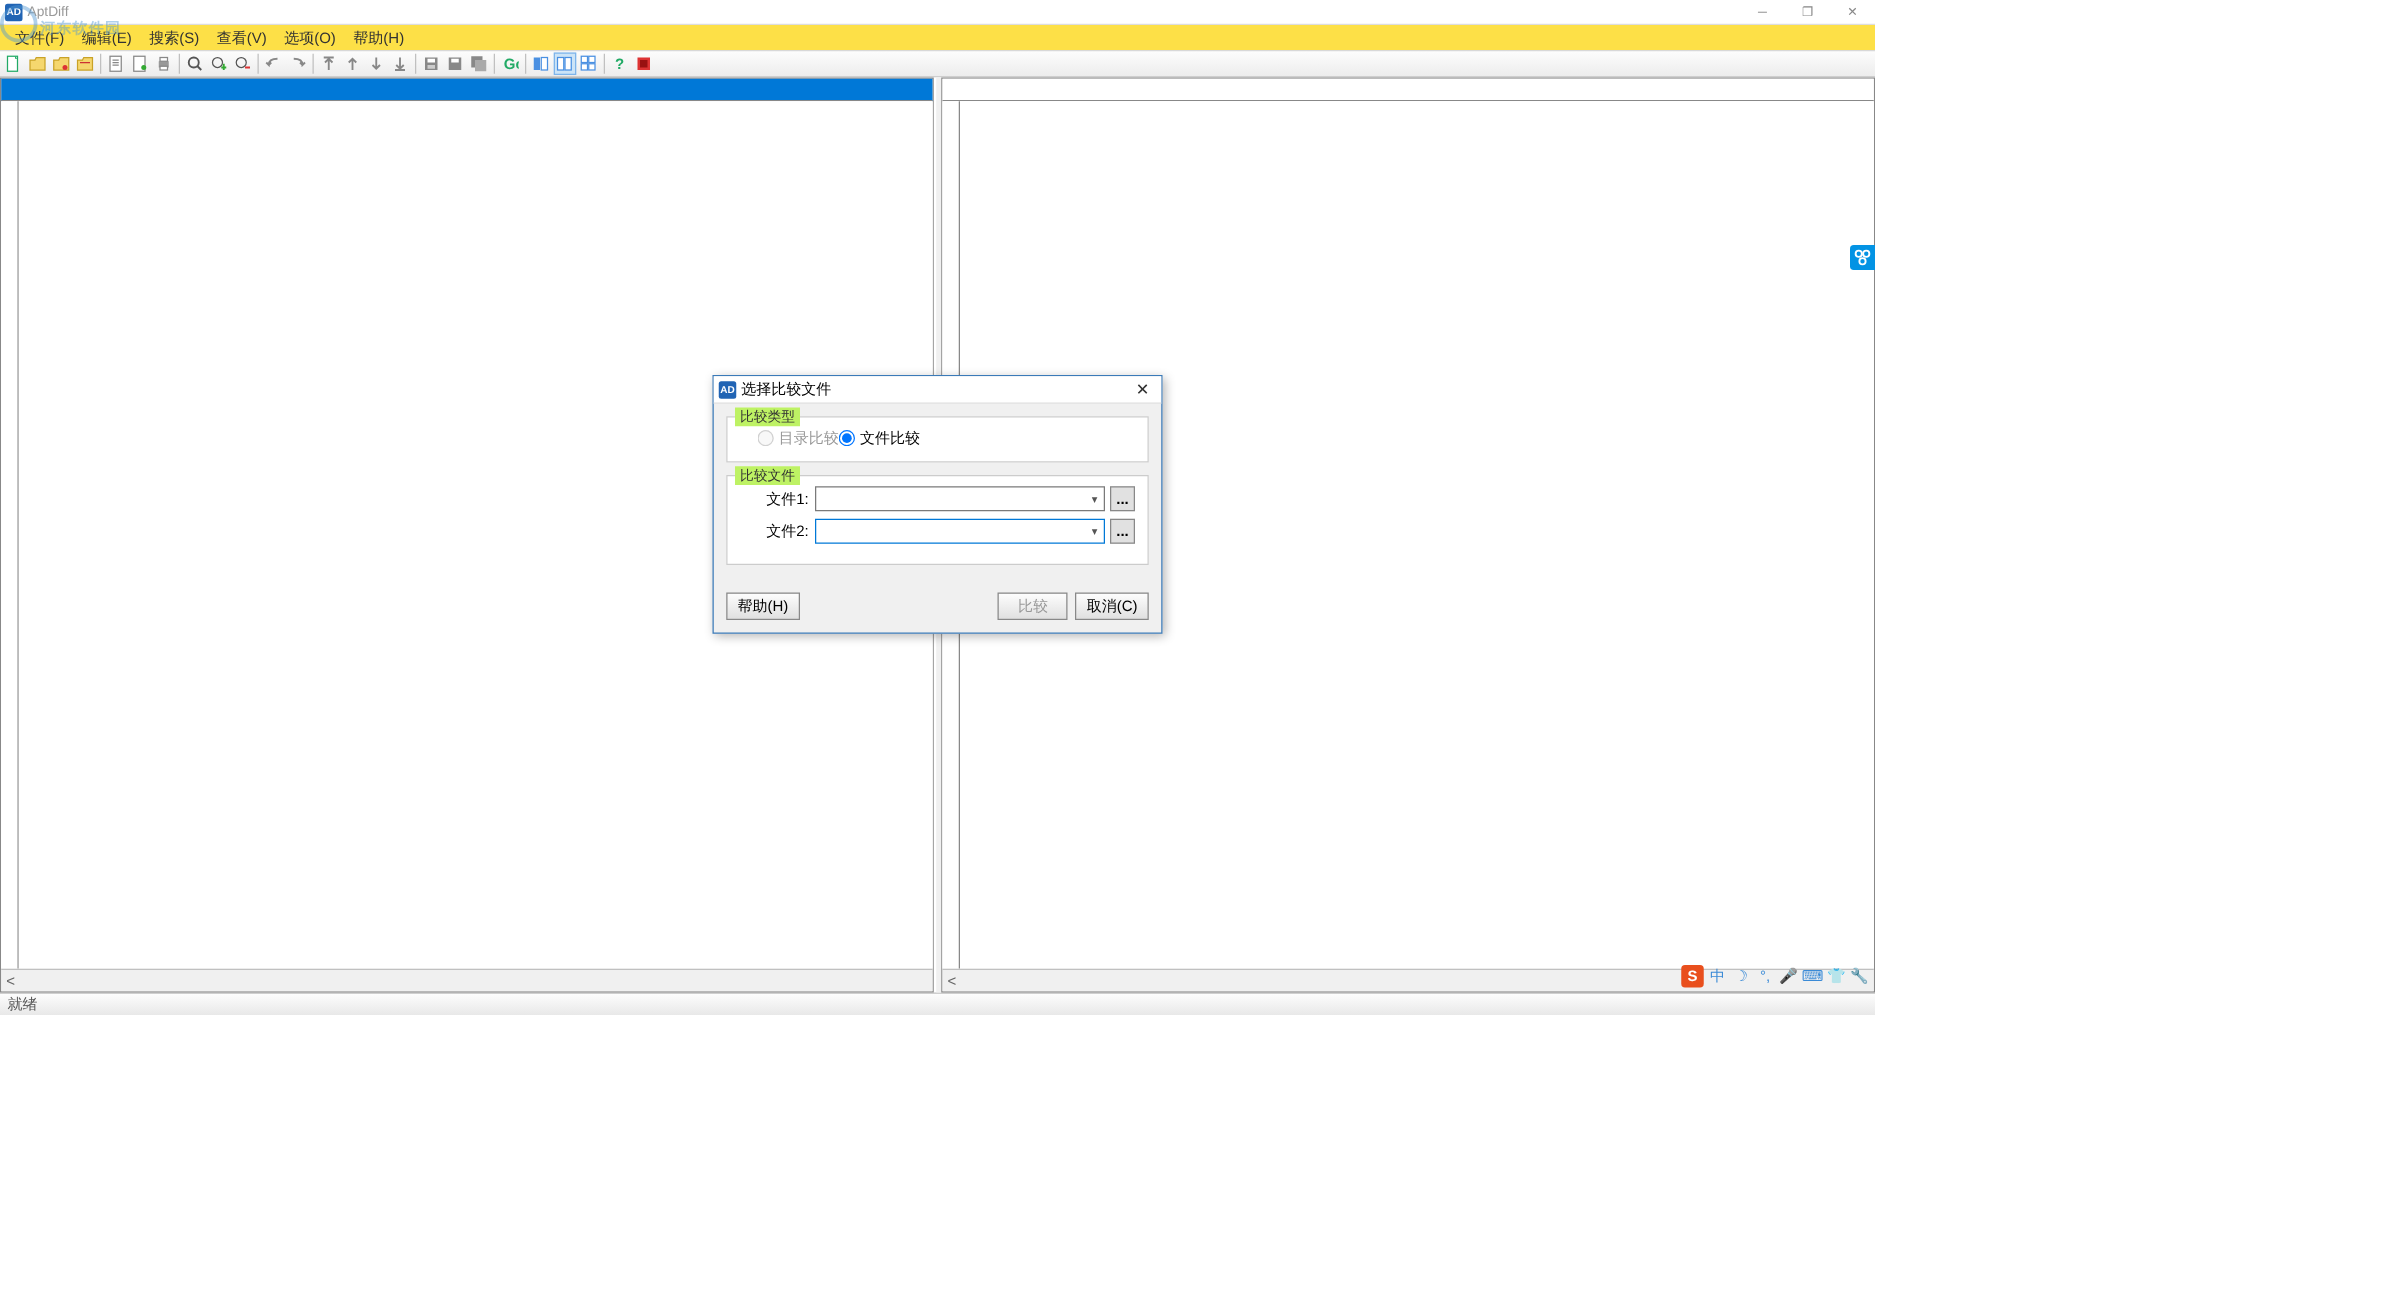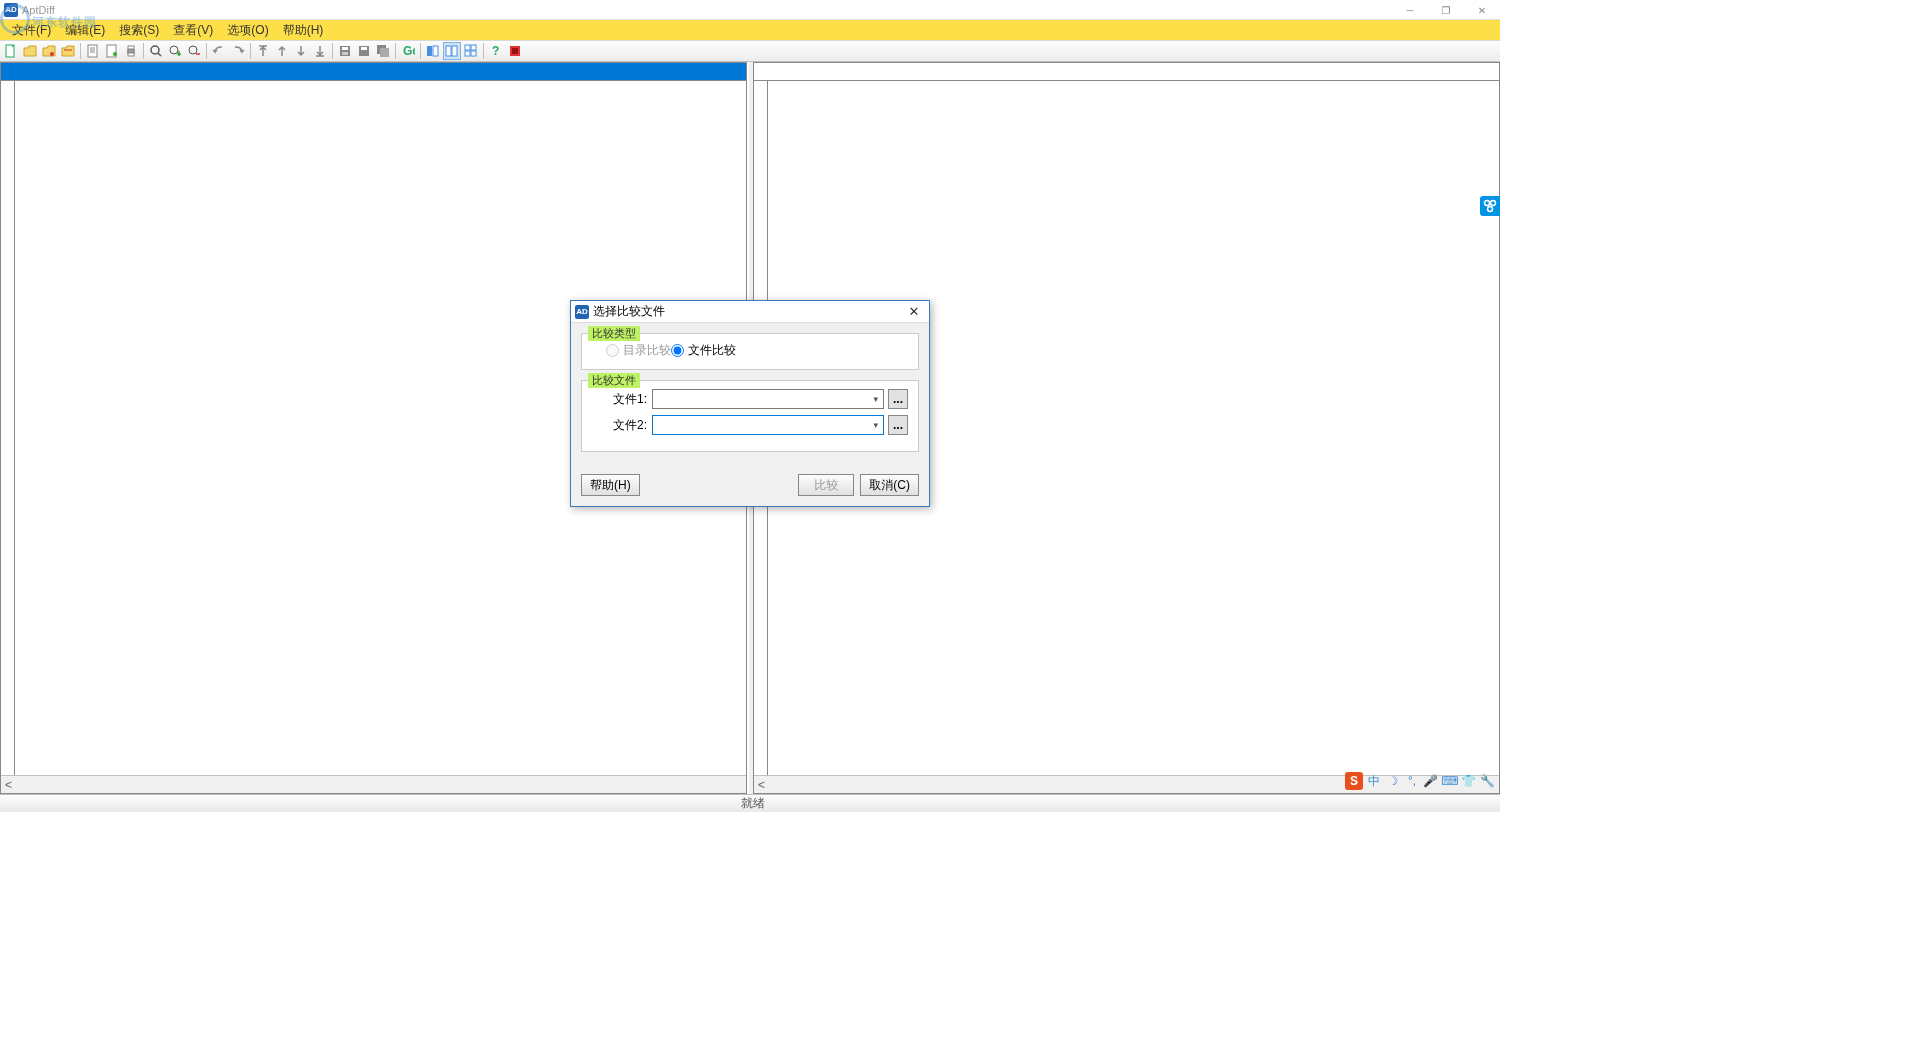--- a/index.html
+++ b/index.html
@@ -32,21 +32,21 @@
 .pane-left { margin-right: 2px; }
 .pane-header { height: 18px; background: #fff; border-bottom: 1px solid #888; }
 .pane-header.active { background: #0078d7; }
 .pane-body { flex: 1; background: #fff; display: flex; }
 .gutter { width: 14px; background: #fff; border-right: 1px solid #888; }
 .content { flex: 1; background: #fff; }
 .pane-footer { height: 18px; background: #f0f0f0; border-top: 1px solid #c0c0c0; display: flex; align-items: center; padding-left: 4px; color: #666; font-size: 10px; }
 .splitter { width: 4px; background: #f0f0f0; cursor: col-resize; }
 
 
-.statusbar { height: 18px; background: linear-gradient(#fdfdfd,#e8e8e8); border-top: 1px solid #c0c0c0; display: flex; align-items: center; padding-left: 6px; color: #555; font-size: 11px; justify-content: center; }
+.statusbar { height: 18px; background: linear-gradient(#fdfdfd,#e8e8e8); border-top: 1px solid #c0c0c0; display: flex; align-items: center; padding-left: 6px; color: #555; font-size: 11px; }
 .dialog { position: absolute; left: 570px; top: 300px; width: 360px; background: #f0f0f0; border: 1px solid #3a7ab8; box-shadow: 2px 2px 8px rgba(0,0,0,0.3); z-index: 101; }
 .dialog-title { height: 22px; background: #fff; display: flex; align-items: center; padding-left: 4px; border-bottom: 1px solid #ddd; }
 .dialog-title .app-icon { width: 14px; height: 14px; background: #2164b4; border-radius: 2px; margin-right: 4px; color: #fff; font-size: 8px; font-weight: bold; display: flex; align-items: center; justify-content: center; }
 .dialog-title .dlg-close { margin-left: auto; width: 30px; height: 22px; display: flex; align-items: center; justify-content: center; cursor: pointer; color: #333; font-size: 13px; }
 .dialog-body { padding: 10px 10px 6px 10px; }
 .groupbox { border: 1px solid #ccc; background: #fff; margin-bottom: 10px; padding: 8px 10px 10px 10px; position: relative; }
 .groupbox-title { position: absolute; top: -8px; left: 6px; background: #bef264; padding: 0 4px; color: #333; font-size: 11px; }
 .radio-row { display: flex; align-items: center; padding-left: 14px; }
 .radio-row label { display: flex; align-items: center; gap: 4px; cursor: pointer; }
 .radio-row input[type=radio] { cursor: pointer; }

